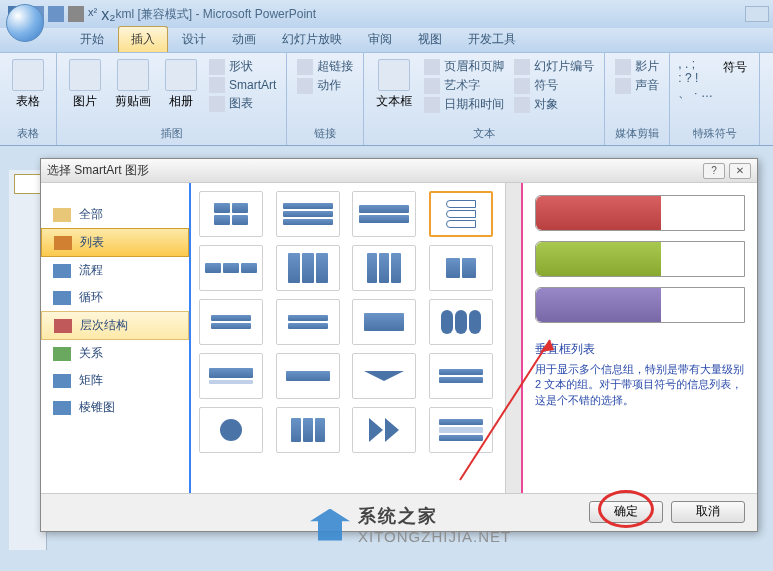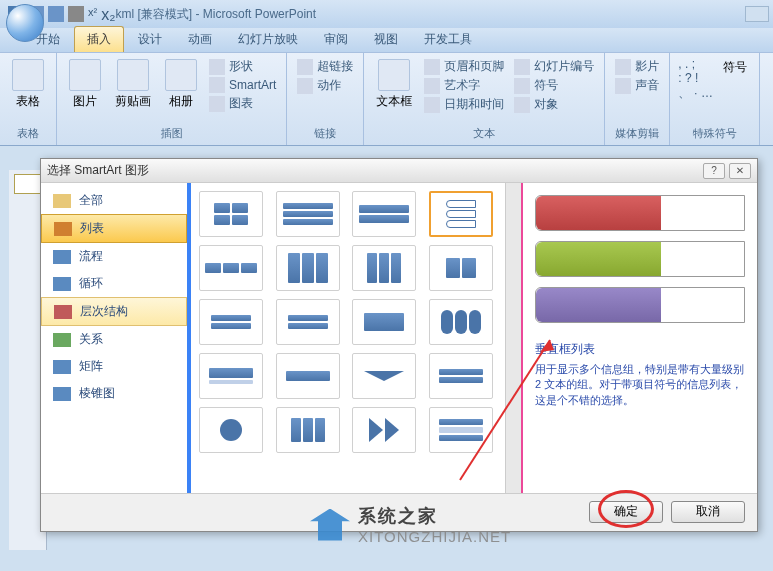--- a/index.html
+++ b/index.html
@@ -3,21 +3,21 @@
 <meta charset="utf-8">
 <style>
 *{margin:0;padding:0;box-sizing:border-box;font-family:"Microsoft YaHei","SimSun",sans-serif;font-size:12px}
 body{width:773px;height:571px;background:#cfe0f0;overflow:hidden;position:relative}
 .titlebar{height:28px;background:linear-gradient(#d6e5f5,#bcd4ee);display:flex;align-items:center;padding-left:8px}
 .orb{width:38px;height:38px;border-radius:50%;background:radial-gradient(circle at 30% 30%,#fff,#7fb4e8,#3a7dc8);position:absolute;left:6px;top:4px;z-index:5;border:1px solid #5a8cc0}
 .qat{display:flex;gap:4px;align-items:center}
 .qat span{width:16px;height:16px;display:inline-block}
 .title-text{flex:1;color:#4a6a8a;font-size:12px}
 .winbtns{display:flex;gap:2px;margin-right:4px}
-.tabs{height:24px;background:linear-gradient(#d6e5f5,#bcd4ee);display:flex;padding-left:24px;gap:2px;align-items:flex-end}
+.tabs{height:24px;background:linear-gradient(#d6e5f5,#bcd4ee);display:flex;padding-left:68px;gap:2px;align-items:flex-end}
 .tab{padding:4px 12px;color:#3a5a7a;cursor:pointer}
 .tab.active{background:linear-gradient(#fef5d8,#fce08e);border:1px solid #c0a050;border-bottom:none;border-radius:3px 3px 0 0;color:#3a3a3a}
 .ribbon{height:94px;background:linear-gradient(#e8f0fa,#d0e0f2);border-top:1px solid #a8c0e0;border-bottom:1px solid #8aa8cc;display:flex}
 .rgroup{border-right:1px solid #a8c0e0;padding:4px 8px;display:flex;flex-direction:column;justify-content:space-between;align-items:center}
 .rgroup-label{font-size:11px;color:#4a6a8a;text-align:center}
 .rbtn{display:flex;flex-direction:column;align-items:center;gap:2px;padding:2px 4px}
 .rbtn-icon{width:32px;height:32px;background:#e0e8f4;border:1px solid #b0c4de;border-radius:2px}
 .rbtn-sm{display:flex;align-items:center;gap:4px;padding:1px 2px;font-size:11px;color:#3a5a7a}
 .rbtn-sm-icon{width:16px;height:16px;background:#d0d8e8;display:inline-block}
 .rflex{display:flex;gap:6px}
@@ -25,21 +25,21 @@
 
 .slidepanel{width:38px;height:380px;background:#e8eef6;border-right:1px solid #a8b8cc;position:absolute;left:9px;top:170px}
 .thumb{width:28px;height:20px;background:#fff;border:1px solid #b0a050;margin:4px auto}
 
 .dialog{position:absolute;left:40px;top:158px;width:718px;height:374px;background:#f0f0f0;border:1px solid #888;box-shadow:2px 2px 8px rgba(0,0,0,.3)}
 .dlg-title{height:24px;background:linear-gradient(#fafafa,#e0e0e0);border-bottom:1px solid #ccc;display:flex;align-items:center;padding:0 6px;justify-content:space-between}
 .dlg-title-text{color:#333}
 .dlg-tbtns{display:flex;gap:4px}
 .dlg-tbtn{width:22px;height:16px;border:1px solid #aaa;background:#f4f4f4;border-radius:2px;font-size:10px;text-align:center;line-height:14px;color:#555}
 .dlg-body{display:flex;height:310px}
-.cat-list{width:150px;border-right:4px solid #3b82f6;padding:4px 0;background:#fff}
+.cat-list{width:150px;border-right:2px solid #3b82f6;padding:18px 0;background:#fff}
 .cat-item{display:flex;align-items:center;gap:8px;padding:5px 12px;cursor:pointer;color:#2a4a7a}
 .cat-item.selected{background:linear-gradient(#fde9a8,#fbc94e);border:1px solid #d0a030}
 .cat-item.hover{background:linear-gradient(#fef6d8,#fde9a8);border:1px solid #e0c070}
 .cat-icon{width:18px;height:14px;display:inline-block}
 .gallery{flex:1;background:#fff;padding:8px;overflow:auto;position:relative}
 .gal-grid{display:grid;grid-template-columns:repeat(4,1fr);gap:8px}
 .gal-item{width:64px;height:46px;border:1px solid #d0d0d0;border-radius:2px;display:flex;flex-direction:column;align-items:center;justify-content:center;gap:2px;padding:3px;background:#fff}
 .gal-item.sel{border:2px solid #f0a030}
 .bar-h{height:6px;background:linear-gradient(#6a94c8,#4a74a8);border-radius:1px}
 .bar-row{display:flex;gap:2px}

